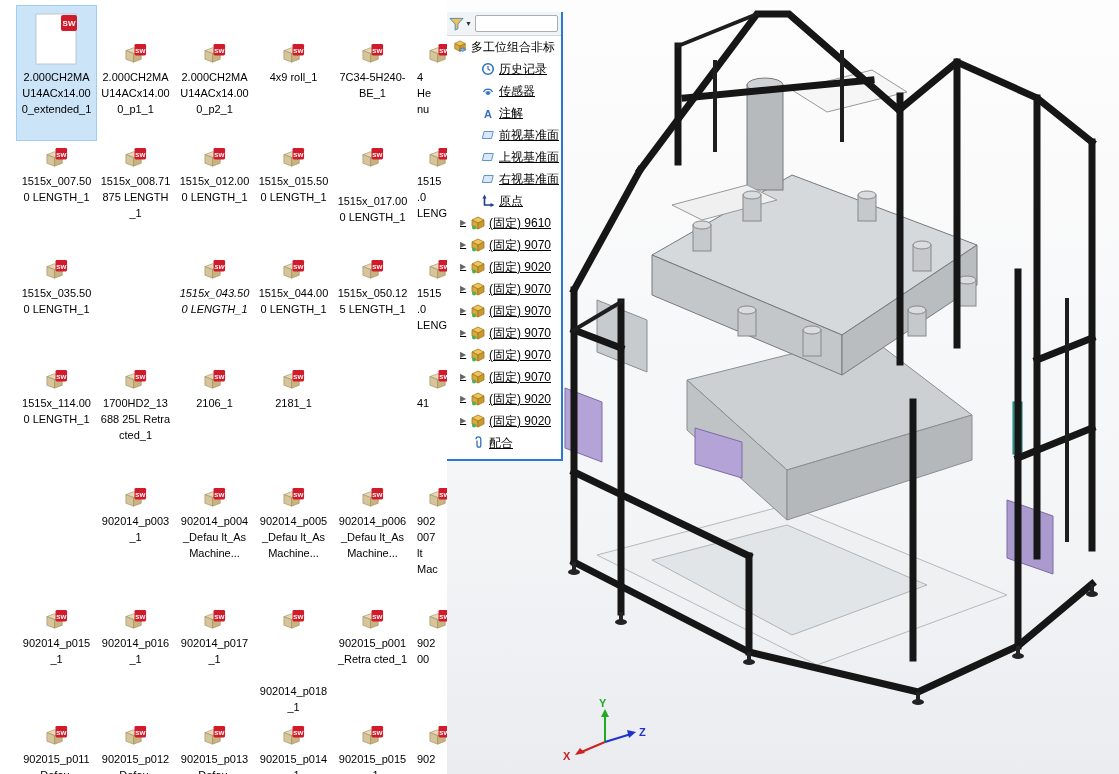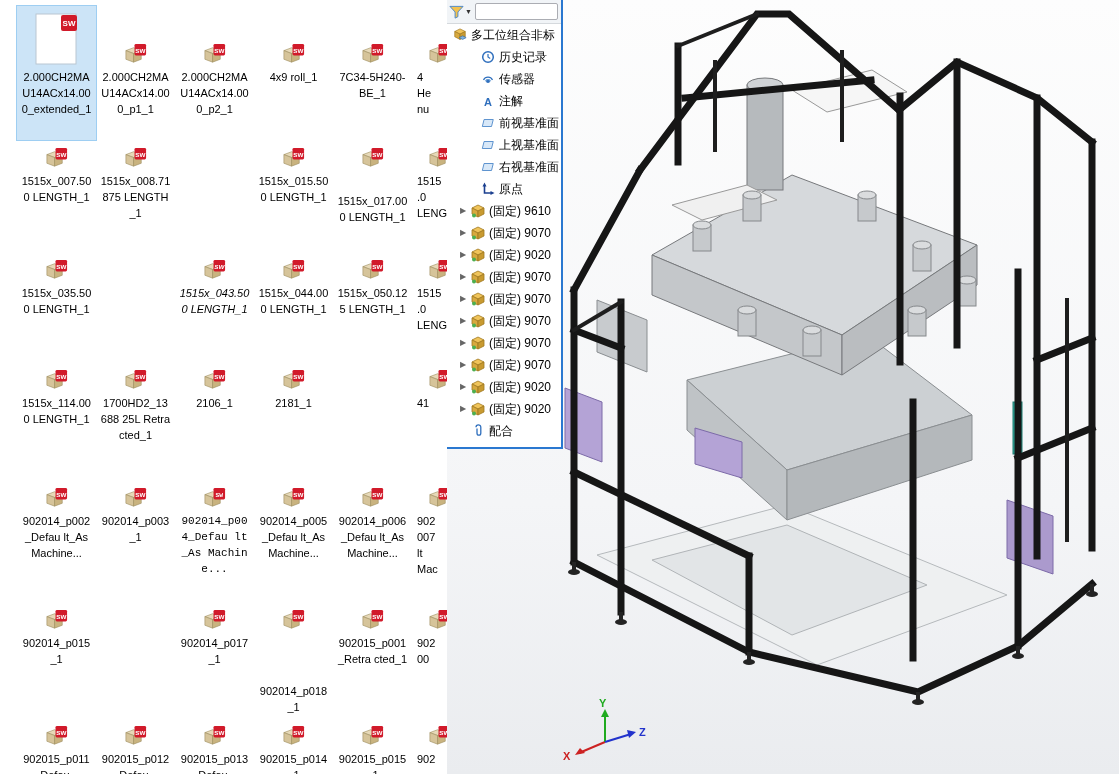--- a/index.html
+++ b/index.html
@@ -24,34 +24,34 @@
   .cell.partial { align-items:flex-start; }
   .cell.partial .flabel { text-align:left; margin-left:4px; }
   .cell.partial .iconbox { align-self:flex-start; margin-left:14px; }
 
   
   .viewport { position:absolute; left:447px; top:0; width:672px; height:774px; z-index:2;
     background:linear-gradient(180deg,#fdfdfd 0%,#f4f5f7 65%,#eaecef 100%); }
   .viewport svg { position:absolute; left:0; top:0; }
 
   
-  .tree-panel { position:absolute; left:447px; top:0; width:116px; height:449px;
+  .tree-panel { position:absolute; left:447px; top:12px; width:116px; height:449px;
     background:#ffffff; z-index:3; border-right:2px solid #2a78d0; border-bottom:2px solid #2a78d0;
     overflow:hidden; }
   .filter-row { display:flex; align-items:center; height:24px; padding:2px 3px 2px 2px;
     background:#f1f4f7; border-bottom:1px solid #d5d9dd; }
   .funnel-wrap { display:flex; align-items:center; flex:none; }
   .funnel-wrap svg { width:15px; height:14px; }
   .caret { font-size:7px; color:#333; margin:0 3px 0 1px; }
   .filter-input { flex:1; min-width:10px; height:17px; border:1px solid #abadb3;
     border-radius:2px; background:#fff; font-size:11px; padding:0 3px; }
   .tree-root,.trow { display:flex; align-items:center; height:22px; font-size:12px;
     color:#000; white-space:nowrap; overflow:hidden; cursor:default; }
   .tree-root { padding-left:5px; }
-  .trow { padding-left:13px; }
+  .trow { padding-left:13px;text-decoration:underline; }
   .expander { width:10px; flex:none; font-size:8px; color:#666; line-height:22px; }
   .ticon { width:16px; height:16px; flex:none; margin-right:3px; display:flex;
     align-items:center; justify-content:center; }
   .ticon svg { width:14px; height:14px; }
   .tlabel { overflow:hidden; }
 </style>
 </head>
 <body>
 
 <div id="stage">
@@ -147,20 +147,32 @@
             <svg viewBox="0 0 26 26">
               <polygon points="3,10 11,7 19,10 11,13" fill="#e7d9b8" stroke="#9a8a5a" stroke-width="0.6"></polygon>
               <polygon points="3,10 11,13 11,22 3,19" fill="#d6c49a" stroke="#9a8a5a" stroke-width="0.6"></polygon>
               <polygon points="19,10 11,13 11,22 19,19" fill="#c9b37f" stroke="#9a8a5a" stroke-width="0.6"></polygon>
               <rect x="12" y="3" width="12" height="12" rx="1.5" fill="#d11a2a"></rect>
               <text x="18" y="12" font-size="6.5" fill="#fff" text-anchor="middle" font-weight="bold">SW</text>
             </svg>
           </div>
           <div class="flabel">1515x_008.71875 LENGTH_1</div>
         </div>
+        <div class="cell" data-row="1" style="grid-area: 2 / 3;">
+          <div class="iconbox">
+            <svg viewBox="0 0 26 26">
+              <polygon points="3,10 11,7 19,10 11,13" fill="#e7d9b8" stroke="#9a8a5a" stroke-width="0.6"></polygon>
+              <polygon points="3,10 11,13 11,22 3,19" fill="#d6c49a" stroke="#9a8a5a" stroke-width="0.6"></polygon>
+              <polygon points="19,10 11,13 11,22 19,19" fill="#c9b37f" stroke="#9a8a5a" stroke-width="0.6"></polygon>
+              <rect x="12" y="3" width="12" height="12" rx="1.5" fill="#d11a2a"></rect>
+              <text x="18" y="12" font-size="6.5" fill="#fff" text-anchor="middle" font-weight="bold">SW</text>
+            </svg>
+          </div>
+          <div class="flabel">1515x_012.000 LENGTH_1</div>
+        </div>
         <div class="cell" data-row="1" style="grid-area: 2 / 4;">
           <div class="iconbox">
             <svg viewBox="0 0 26 26">
               <polygon points="3,10 11,7 19,10 11,13" fill="#e7d9b8" stroke="#9a8a5a" stroke-width="0.6"></polygon>
               <polygon points="3,10 11,13 11,22 3,19" fill="#d6c49a" stroke="#9a8a5a" stroke-width="0.6"></polygon>
               <polygon points="19,10 11,13 11,22 19,19" fill="#c9b37f" stroke="#9a8a5a" stroke-width="0.6"></polygon>
               <rect x="12" y="3" width="12" height="12" rx="1.5" fill="#d11a2a"></rect>
               <text x="18" y="12" font-size="6.5" fill="#fff" text-anchor="middle" font-weight="bold">SW</text>
             </svg>
           </div>
@@ -307,45 +319,33 @@
             <svg viewBox="0 0 26 26">
               <polygon points="3,10 11,7 19,10 11,13" fill="#e7d9b8" stroke="#9a8a5a" stroke-width="0.6"></polygon>
               <polygon points="3,10 11,13 11,22 3,19" fill="#d6c49a" stroke="#9a8a5a" stroke-width="0.6"></polygon>
               <polygon points="19,10 11,13 11,22 19,19" fill="#c9b37f" stroke="#9a8a5a" stroke-width="0.6"></polygon>
               <rect x="12" y="3" width="12" height="12" rx="1.5" fill="#d11a2a"></rect>
               <text x="18" y="12" font-size="6.5" fill="#fff" text-anchor="middle" font-weight="bold">SW</text>
             </svg>
           </div>
           <div class="flabel">41</div>
         </div>
-        <div class="cell" data-row="4" style="grid-area: 5 / 1;">
-          <div class="iconbox">
-            <svg viewBox="0 0 26 26">
-              <polygon points="3,10 11,7 19,10 11,13" fill="#e7d9b8" stroke="#9a8a5a" stroke-width="0.6"></polygon>
-              <polygon points="3,10 11,13 11,22 3,19" fill="#d6c49a" stroke="#9a8a5a" stroke-width="0.6"></polygon>
-              <polygon points="19,10 11,13 11,22 19,19" fill="#c9b37f" stroke="#9a8a5a" stroke-width="0.6"></polygon>
-              <rect x="12" y="3" width="12" height="12" rx="1.5" fill="#d11a2a"></rect>
-              <text x="18" y="12" font-size="6.5" fill="#fff" text-anchor="middle" font-weight="bold">SW</text>
-            </svg>
-          </div>
-          <div class="flabel">902014_p002_Defau lt_As Machine...</div>
-        </div>
         <div class="cell" data-row="4" style="grid-area: 5 / 2;">
           <div class="iconbox">
             <svg viewBox="0 0 26 26">
               <polygon points="3,10 11,7 19,10 11,13" fill="#e7d9b8" stroke="#9a8a5a" stroke-width="0.6"></polygon>
               <polygon points="3,10 11,13 11,22 3,19" fill="#d6c49a" stroke="#9a8a5a" stroke-width="0.6"></polygon>
               <polygon points="19,10 11,13 11,22 19,19" fill="#c9b37f" stroke="#9a8a5a" stroke-width="0.6"></polygon>
               <rect x="12" y="3" width="12" height="12" rx="1.5" fill="#d11a2a"></rect>
               <text x="18" y="12" font-size="6.5" fill="#fff" text-anchor="middle" font-weight="bold">SW</text>
             </svg>
           </div>
           <div class="flabel">902014_p003_1</div>
         </div>
-        <div class="cell" data-row="4" style="grid-area: 5 / 3; font-family: Liberation Mono, monospace;">
+        <div class="cell" data-row="4" style="grid-area: 5 / 3;">
           <div class="iconbox">
             <svg viewBox="0 0 26 26">
               <polygon points="3,10 11,7 19,10 11,13" fill="#e7d9b8" stroke="#9a8a5a" stroke-width="0.6"></polygon>
               <polygon points="3,10 11,13 11,22 3,19" fill="#d6c49a" stroke="#9a8a5a" stroke-width="0.6"></polygon>
               <polygon points="19,10 11,13 11,22 19,19" fill="#c9b37f" stroke="#9a8a5a" stroke-width="0.6"></polygon>
               <rect x="12" y="3" width="12" height="12" rx="1.5" fill="#d11a2a"></rect>
               <text x="18" y="12" font-size="6.5" fill="#fff" text-anchor="middle" font-weight="bold">SW</text>
             </svg>
           </div>
           <div class="flabel">902014_p004_Defau lt_As Machine...</div>
@@ -393,20 +393,32 @@
           <div class="iconbox">
             <svg viewBox="0 0 26 26">
               <polygon points="3,10 11,7 19,10 11,13" fill="#e7d9b8" stroke="#9a8a5a" stroke-width="0.6"></polygon>
               <polygon points="3,10 11,13 11,22 3,19" fill="#d6c49a" stroke="#9a8a5a" stroke-width="0.6"></polygon>
               <polygon points="19,10 11,13 11,22 19,19" fill="#c9b37f" stroke="#9a8a5a" stroke-width="0.6"></polygon>
               <rect x="12" y="3" width="12" height="12" rx="1.5" fill="#d11a2a"></rect>
               <text x="18" y="12" font-size="6.5" fill="#fff" text-anchor="middle" font-weight="bold">SW</text>
             </svg>
           </div>
           <div class="flabel">902014_p015_1</div>
+        </div>
+        <div class="cell" data-row="5" style="grid-area: 6 / 2;">
+          <div class="iconbox">
+            <svg viewBox="0 0 26 26">
+              <polygon points="3,10 11,7 19,10 11,13" fill="#e7d9b8" stroke="#9a8a5a" stroke-width="0.6"></polygon>
+              <polygon points="3,10 11,13 11,22 3,19" fill="#d6c49a" stroke="#9a8a5a" stroke-width="0.6"></polygon>
+              <polygon points="19,10 11,13 11,22 19,19" fill="#c9b37f" stroke="#9a8a5a" stroke-width="0.6"></polygon>
+              <rect x="12" y="3" width="12" height="12" rx="1.5" fill="#d11a2a"></rect>
+              <text x="18" y="12" font-size="6.5" fill="#fff" text-anchor="middle" font-weight="bold">SW</text>
+            </svg>
+          </div>
+          <div class="flabel">902014_p016_1</div>
         </div>
         <div class="cell" data-row="5" style="grid-area: 6 / 3;">
           <div class="iconbox">
             <svg viewBox="0 0 26 26">
               <polygon points="3,10 11,7 19,10 11,13" fill="#e7d9b8" stroke="#9a8a5a" stroke-width="0.6"></polygon>
               <polygon points="3,10 11,13 11,22 3,19" fill="#d6c49a" stroke="#9a8a5a" stroke-width="0.6"></polygon>
               <polygon points="19,10 11,13 11,22 19,19" fill="#c9b37f" stroke="#9a8a5a" stroke-width="0.6"></polygon>
               <rect x="12" y="3" width="12" height="12" rx="1.5" fill="#d11a2a"></rect>
               <text x="18" y="12" font-size="6.5" fill="#fff" text-anchor="middle" font-weight="bold">SW</text>
             </svg>

